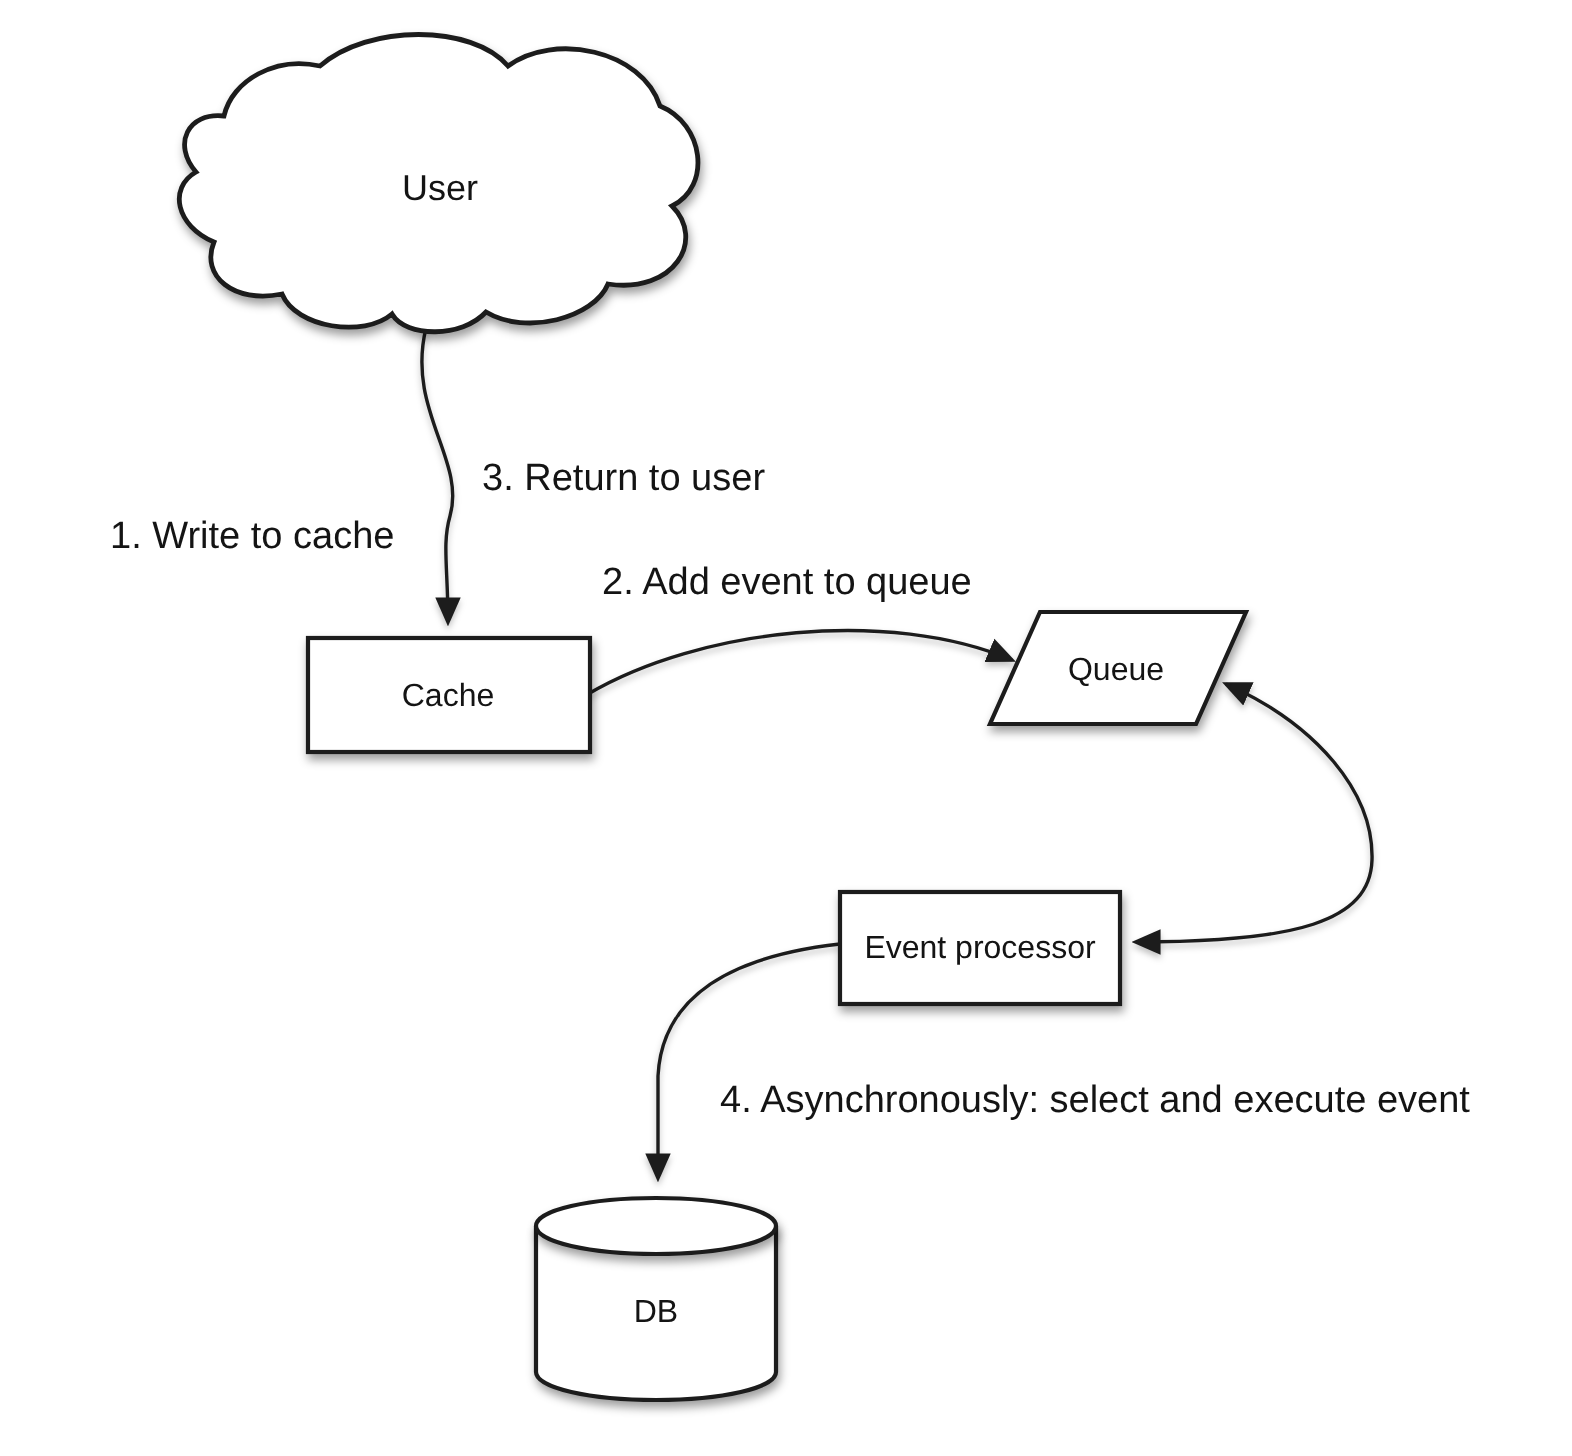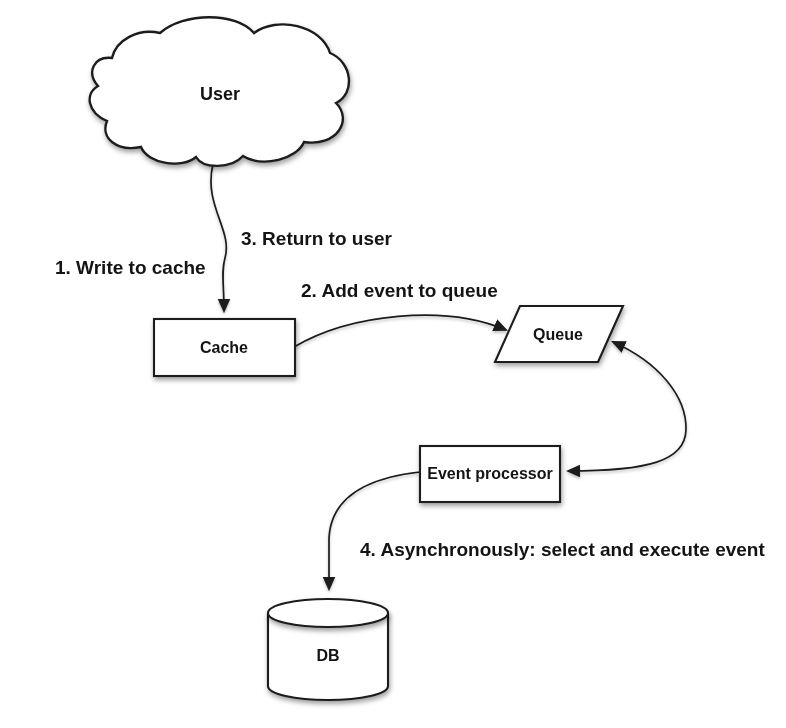--- a/index.html
+++ b/index.html
@@ -7,21 +7,20 @@
     padding: 0;
     background: #ffffff;
   }
   .canvas {
     position: relative;
     width: 786px;
     height: 728px;
     background: #ffffff;
     overflow: hidden;
     font-family: "Liberation Sans", sans-serif;
-    font-weight: bold;
   }
   svg { display: block; }
   .shape {
     fill: #ffffff;
     stroke: #1c1c1c;
     filter: drop-shadow(1px 3px 2.5px rgba(0,0,0,0.38));
   }
   .shape-cloud  { stroke-width: 2.4; }
   .shape-box    { stroke-width: 2.1; }
   .shape-cyl    { stroke-width: 2.1; }

